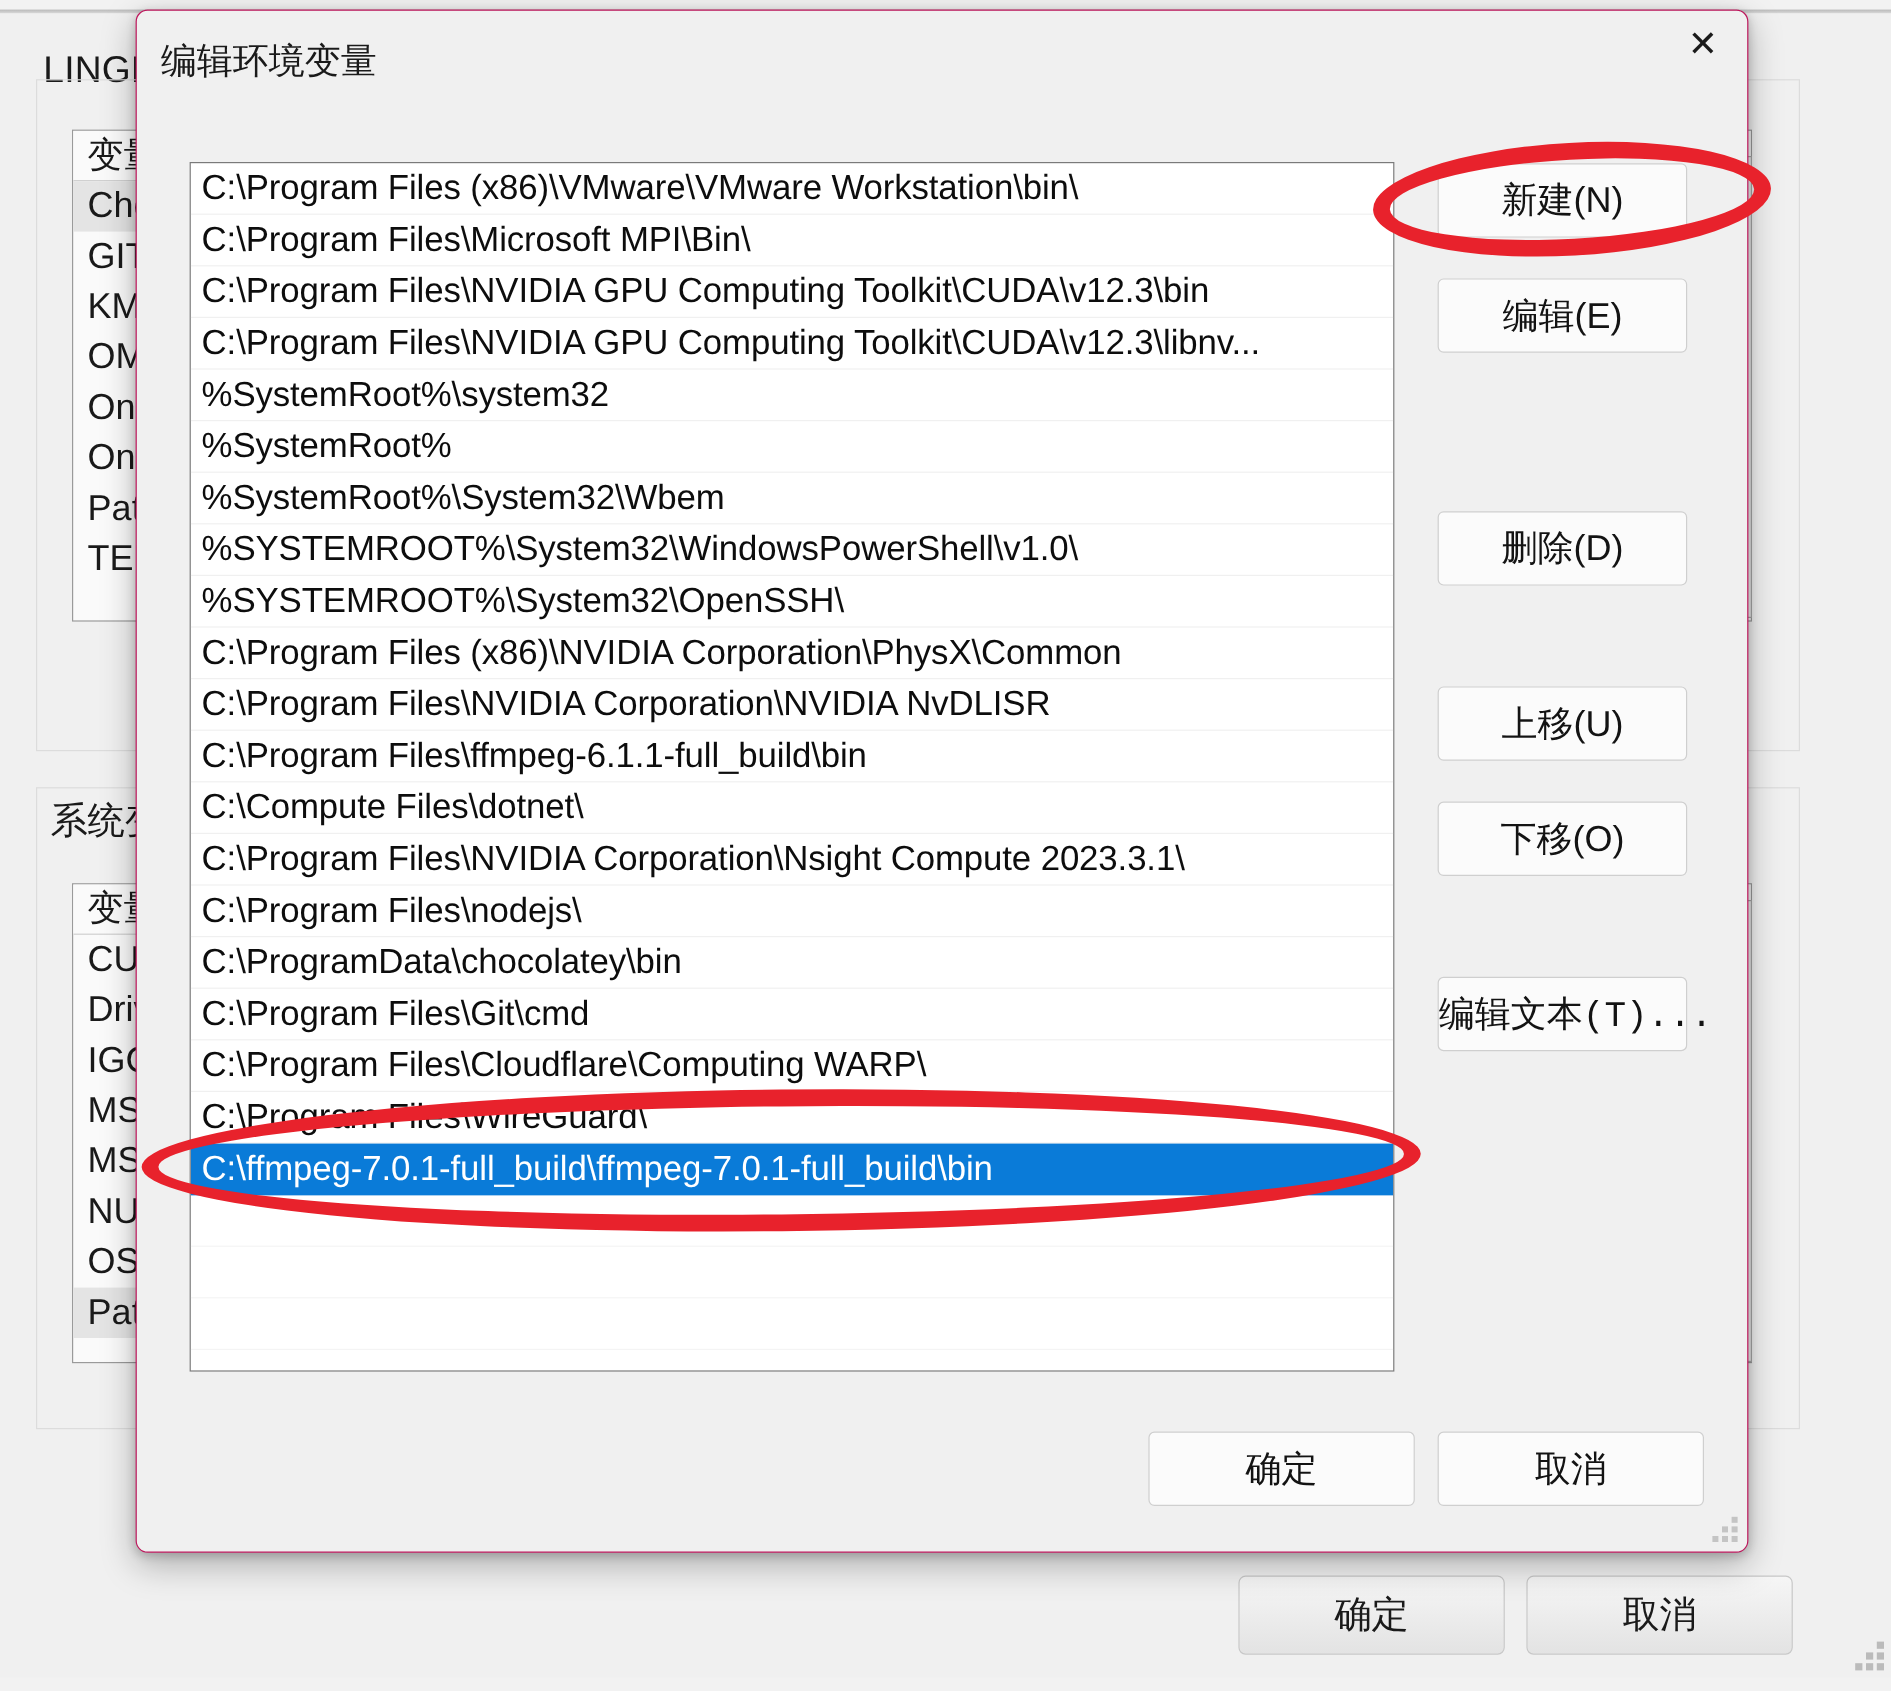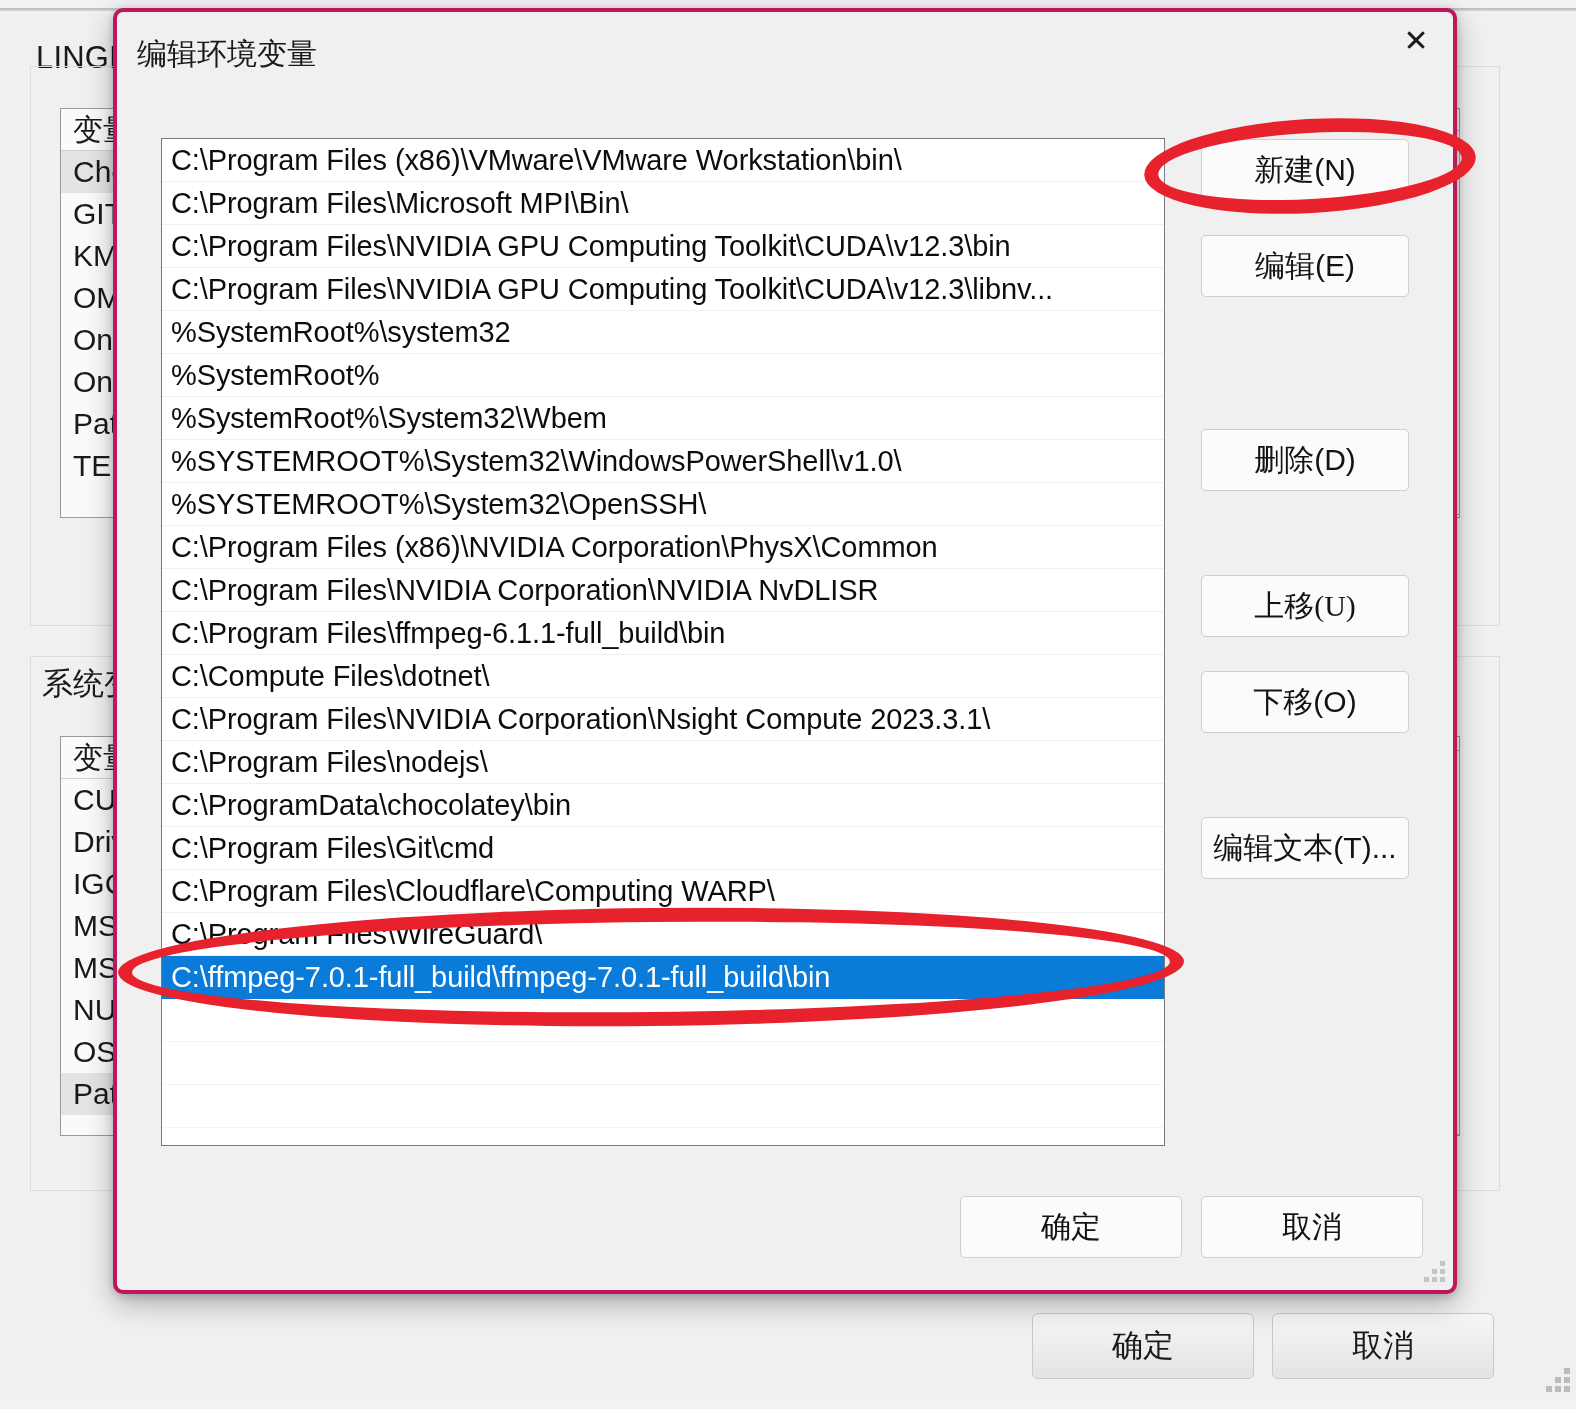--- a/index.html
+++ b/index.html
@@ -128,21 +128,21 @@
   .bg-grip i {
     position: absolute; width: 6px; height: 6px; background: #bbbbbb;
   }
 
   
   .dialog {
     position: absolute;
     left: 113px; top: 8px;
     width: 1344px; height: 1286px;
     background: #f0f0f0;
-    border: 4px solid #be185d;
+    border: 1px solid #be185d;
     border-radius: 10px;
     box-shadow: 0 10px 28px rgba(0,0,0,0.28), 0 2px 8px rgba(0,0,0,0.18);
   }
 
   .dlg-title {
     position: absolute;
     left: 20px; top: 22px;
     font-size: 30px;
     color: #1a1a1a;
     white-space: nowrap;
@@ -199,23 +199,23 @@
     font-size: 30px;
     color: #131313;
     font-family: inherit;
     cursor: default;
     white-space: nowrap;
   }
   #btn-new      { top: 127px; }
   #btn-edit     { top: 223px; }
   #btn-browse   { top: 320px; }
   #btn-delete   { top: 417px; }
-  #btn-moveup   { top: 563px; font-family: Liberation Serif, serif; }
+  #btn-moveup   { top: 563px; }
   #btn-movedown { top: 659px; }
-  #btn-edittext { top: 805px; }
+  #btn-edittext { top: 805px; font-family: Liberation Mono, monospace; }
 
   
   .dlg-btn {
     position: absolute;
     width: 222px; height: 62px;
     border: 1px solid #cfcfcf;
     border-radius: 5px;
     background: #fbfbfb;
     font-size: 30px;
     color: #131313;

